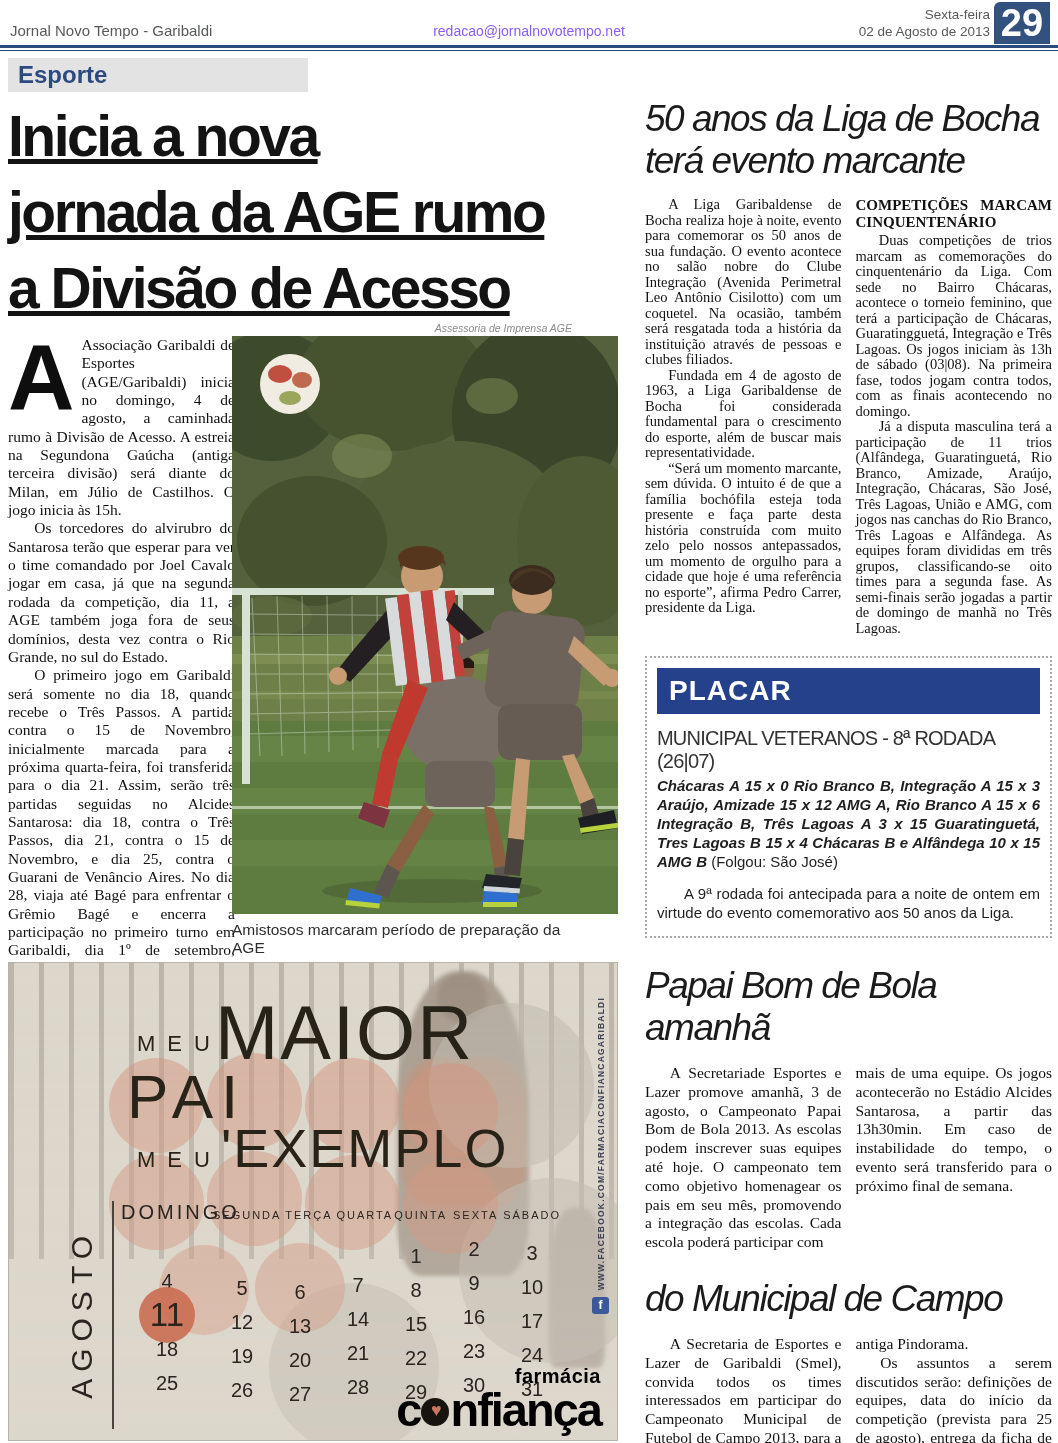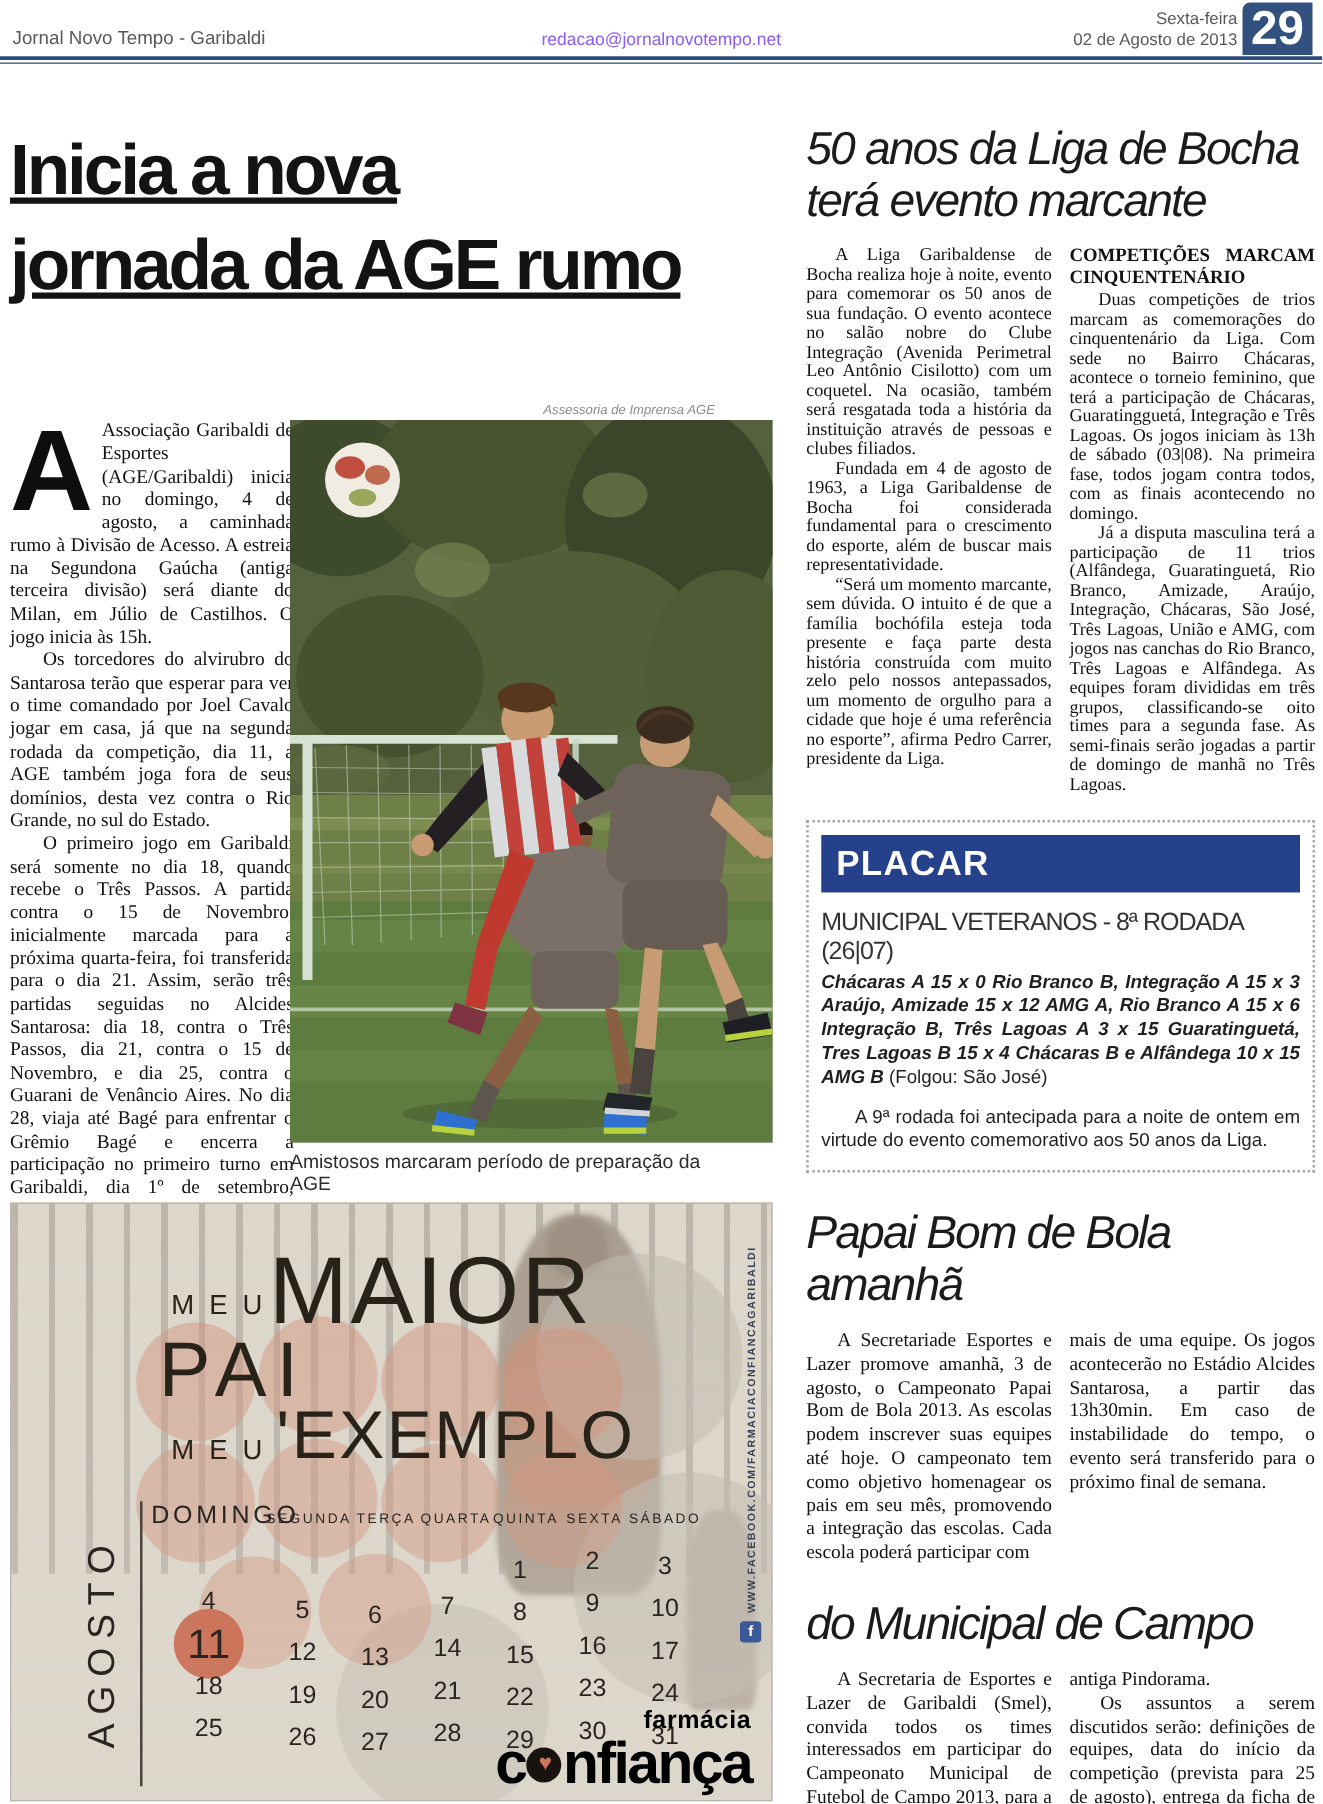--- a/index.html
+++ b/index.html
@@ -122,24 +122,26 @@
     <div class="m-left">Jornal Novo Tempo - Garibaldi</div>
     <div class="m-center">redacao@jornalnovotempo.net</div>
     <div class="m-right">
       <div>Sexta-feira</div>
       <div>02 de Agosto de 2013</div>
     </div>
     <div class="m-page">29</div>
     <div class="m-rule"></div>
   </div>
 
+  <div class="esporte">Esporte</div>
 
   <div class="headline">
     <div>Inicia a nova</div>
     <div>jornada da AGE rumo</div>
+    <div>a Divisão de Acesso</div>
   </div>
 
   <div class="leftcol">
     <p class="first">
       <span class="dropcap">A</span>
       <span>Associação Garibaldi de Esportes (AGE/Garibaldi) inicia no domingo, 4 de agosto, a caminhada rumo à Divisão de Acesso. A estreia na Segundona Gaúcha (antiga terceira divisão) será diante do Milan, em Júlio de Castilhos. O jogo inicia às 15h.</span>
     </p>
     <p>Os torcedores do alvirubro do Santarosa terão que esperar para ver o time comandado por Joel Cavalo jogar em casa, já que na segunda rodada da competição, dia 11, a AGE também joga fora de seus domínios, desta vez contra o Rio Grande, no sul do Estado.</p>
     <p>O primeiro jogo em Garibaldi será somente no dia 18, quando recebe o Três Passos. A partida contra o 15 de Novembro, inicialmente marcada para a próxima quarta-feira, foi transferida para o dia 21. Assim, serão três partidas seguidas no Alcides Santarosa: dia 18, contra o Três Passos, dia 21, contra o 15 de Novembro, e dia 25, contra o Guarani de Venâncio Aires. No dia 28, viaja até Bagé para enfrentar o Grêmio Bagé e encerra a participação no primeiro turno em Garibaldi, dia 1º de setembro, contra o Tupi.</p>
   </div>

